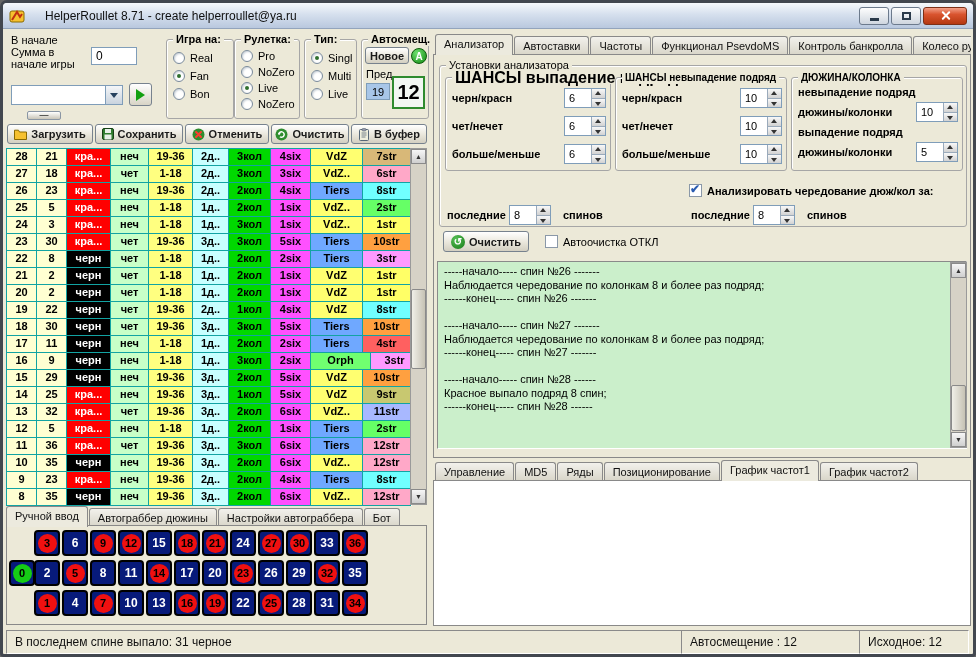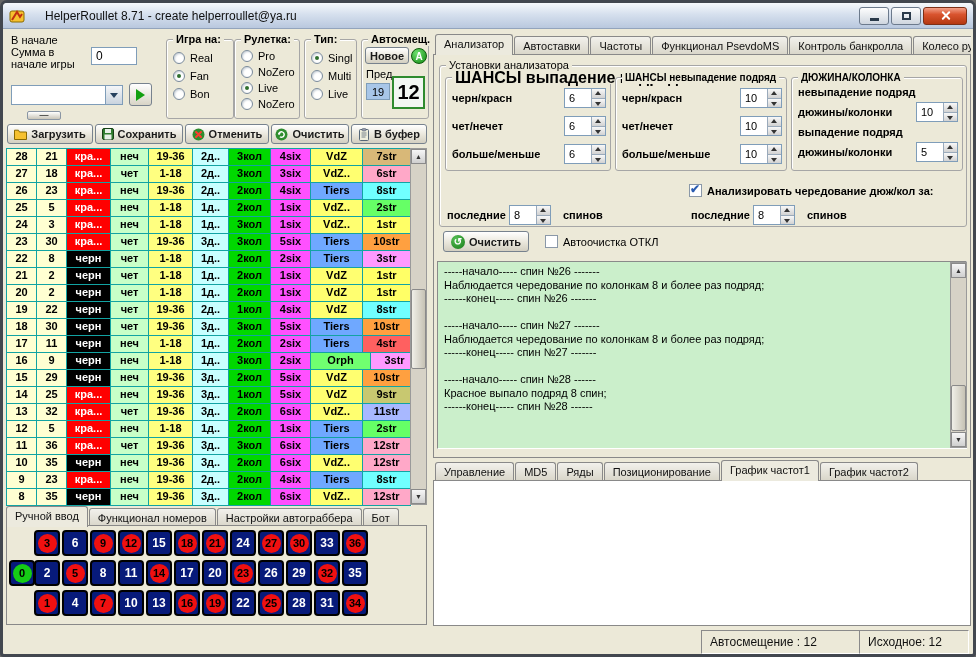--- a/index.html
+++ b/index.html
@@ -504,21 +504,21 @@
       </div>
     </div>
   <div class="scroll" style="left:407px;top:145px;height:357px">
     <div class="sc-btn" style="top:0">▲</div>
     <div class="sc-thumb" style="top:140px;height:80px"></div>
     <div class="sc-btn" style="bottom:0">▼</div>
   </div>
 
   <div id="left-tabs" class="tabstrip" style="left:3px;top:503px">
       <div class="tab active">Ручной ввод</div>
-      <div class="tab">Функционал номеров</div>
+      <div class="tab">Автограббер дюжины</div>
       <div class="tab">Настройки автограббера</div>
       <div class="tab">Бот</div>
     </div>
   <div class="page" style="left:3px;top:522px;width:421px;height:100px"></div>
   <div id="numgrid" class="abs" style="left:6px;top:527px;width:415px;height:90px;z-index:2">
       <div class="numbtn" style="left: 25px; top: 0px;">
         <div class="circ red">3</div>
       </div>
       <div class="numbtn" style="left: 53px; top: 0px;">6</div>
       <div class="numbtn" style="left: 81px; top: 0px;">
@@ -868,20 +868,23 @@
         <rect x="481.9" y="67.7" width="10" height="10" fill="#a6d8f0" stroke="#3f74a8"></rect>
         <text x="486.9" y="75.4" font-size="8" text-anchor="middle" fill="#000">3</text>
         <rect x="496.3" y="67.7" width="10" height="10" fill="#a6d8f0" stroke="#3f74a8"></rect>
         <text x="501.3" y="75.4" font-size="8" text-anchor="middle" fill="#000">3</text>
         <rect x="510.6" y="102.6" width="10" height="10" fill="#a6d8f0" stroke="#3f74a8"></rect>
         <text x="515.6" y="110.3" font-size="8" text-anchor="middle" fill="#000">1</text>
         <rect x="525.0" y="85.1" width="10" height="10" fill="#a6d8f0" stroke="#3f74a8"></rect>
         <text x="530.0" y="92.8" font-size="8" text-anchor="middle" fill="#000">2</text>
       </svg></div>
 
-  <div class="status-panel" style="left:698px;width:187px">
+  <div class="status-panel" style="left:3px;width:692px">
+    <span>В последнем спине выпало: 31 черное</span>
+  </div>
+  <div class="status-panel" style="left:678px;width:187px">
     <span>Автосмещение : 12</span>
   </div>
   <div class="status-panel" style="left:856px;width:110px">
     <span>Исходное: 12</span>
   </div>
 
 </div>
 
 </body></html>

